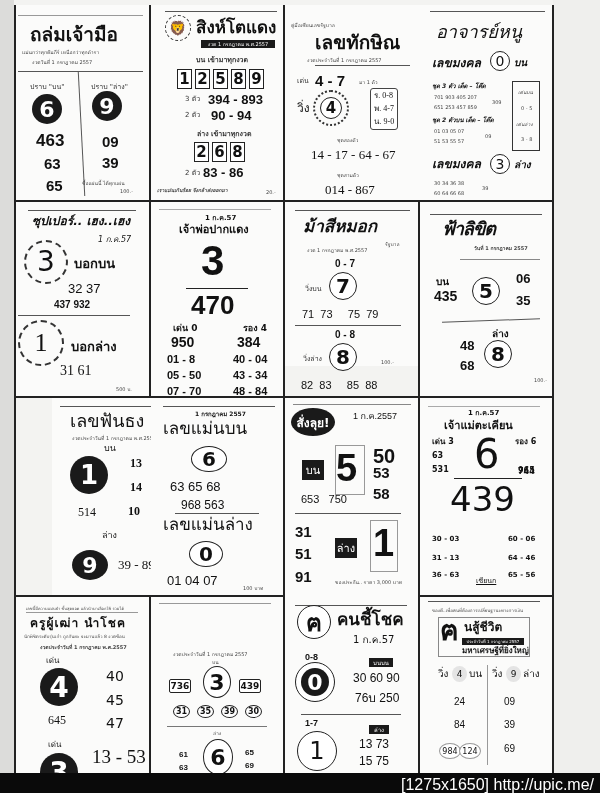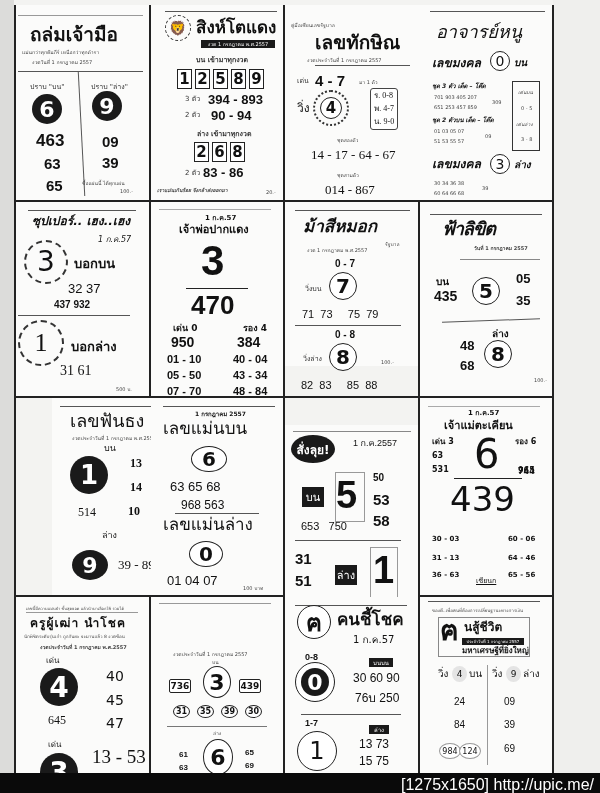--- a/index.html
+++ b/index.html
@@ -163,21 +163,21 @@
     <div class="hline" style="left:8px;top:7px;width:112px;background:#aaa"></div>
     <div class="t b" style="left:54px;top:13px;font-size:7px">1 ก.ค.57</div>
     <div class="t b" style="left:28px;top:22px;font-size:11px">เจ้าพ่อปากแดง</div>
     <div class="t b lib" style="left:50px;top:38px;font-size:42px">3</div>
     <div class="hline" style="left:35px;top:86px;width:62px;background:#222"></div>
     <div class="t b lib" style="left:40px;top:90px;font-size:26px">470</div>
     <div class="t b" style="left:22px;top:122px;font-size:9px">เด่น 0</div>
     <div class="t b" style="left:92px;top:122px;font-size:9px">รอง 4</div>
     <div class="t b lib" style="left:20px;top:133px;font-size:14px">950</div>
     <div class="t b lib" style="left:86px;top:133px;font-size:14px">384</div>
-    <div class="t b lib" style="left:16px;top:152px;font-size:11px">01 - 10</div>
+    <div class="t b lib" style="left:16px;top:152px;font-size:11px">01 - 8</div>
     <div class="t b lib" style="left:16px;top:168px;font-size:11px">05 - 50</div>
     <div class="t b lib" style="left:16px;top:184px;font-size:11px">07 - 70</div>
     <div class="t b lib" style="left:82px;top:152px;font-size:11px">40 - 04</div>
     <div class="t b lib" style="left:82px;top:168px;font-size:11px">43 - 34</div>
     <div class="t b lib" style="left:82px;top:184px;font-size:11px">48 - 84</div>
   </div>
 
   <div style="position:absolute;left:285px;top:202px;width:133px;height:164px;background:#fbfbfa;">
     <div class="hline" style="left:10px;top:8px;width:115px"></div>
     <div class="t" style="left:18px;top:16px;font-size:17px;font-style:italic;font-weight:bold">ม้าสีหมอก</div>
@@ -196,21 +196,21 @@
   </div>
 
   <div style="position:absolute;left:420px;top:202px;width:132px;height:194px;background:#fbfbfa;">
     <div class="hline" style="left:10px;top:12px;width:112px"></div>
     <div class="t b" style="left:22px;top:18px;font-size:18px;font-style:italic;letter-spacing:-1px">ฟ้าลิขิต</div>
     <div class="t tiny" style="left:54px;top:44px;font-weight:bold">วันที่ 1 กรกฎาคม 2557</div>
     <div class="hline" style="left:40px;top:57px;width:80px;background:#888"></div>
     <div class="t b" style="left:16px;top:75px;font-size:10px">บน</div>
     <div class="t b lib" style="left:14px;top:87px;font-size:14px">435</div>
     <div class="circ circ-outline" style="left:52px;top:75px;width:28px;height:28px;font-size:20px">5</div>
-    <div class="t b lib" style="left:96px;top:70px;font-size:13px">05</div>
+    <div class="t b lib" style="left:96px;top:70px;font-size:13px">06</div>
     <div class="t b lib" style="left:96px;top:92px;font-size:13px">35</div>
     <div class="hline" style="left:22px;top:118px;width:98px;transform:rotate(-2deg)"></div>
     <div class="t b" style="left:72px;top:127px;font-size:10px">ล่าง</div>
     <div class="t b lib" style="left:40px;top:137px;font-size:13px">48</div>
     <div class="t b lib" style="left:40px;top:157px;font-size:13px">68</div>
     <div class="circ circ-outline" style="left:64px;top:138px;width:28px;height:28px;font-size:20px">8</div>
     <div class="t tiny" style="left:114px;top:176px">100.-</div>
   </div>
 
   <div style="position:absolute;left:16px;top:398px;width:133px;height:197px;background:#fbfbfa;margin-left:36px;">
@@ -235,28 +235,28 @@
     <div class="circ circ-outline" style="left:40px;top:48px;width:36px;height:26px;font-size:20px;font-weight:bold">6</div>
     <div class="t lib" style="left:19px;top:82px;font-size:13px">63  65  68</div>
     <div class="t lib" style="left:30px;top:101px;font-size:12px">968  563</div>
     <div class="hline" style="left:24px;top:115px;width:84px"></div>
     <div class="t" style="left:12px;top:118px;font-size:17px">เลขแม่นล่าง</div>
     <div class="circ circ-outline" style="left:38px;top:143px;width:34px;height:26px;font-size:20px;font-weight:bold">0</div>
     <div class="t lib" style="left:16px;top:176px;font-size:13px">01  04  07</div>
     <div class="t tiny" style="left:92px;top:188px">100 บาท</div>
   </div>
 
-  <div style="position:absolute;left:285px;top:398px;width:133px;height:242px;background:#fbfbfa;margin-top:27px;">
+  <div style="position:absolute;left:285px;top:398px;width:133px;height:242px;background:#fbfbfa;">
     <div class="hline" style="left:8px;top:6px;width:118px;background:#888"></div>
     <div class="blk" style="left:6px;top:10px;width:44px;height:28px;border-radius:50%;font-size:12px;font-weight:bold">สั่งลุย!</div>
     <div class="t lib" style="left:68px;top:14px;font-size:9px">1 ก.ค.2557</div>
     <div class="blk" style="left:17px;top:62px;width:22px;height:20px;font-size:11px">บน</div>
     <div style="position:absolute;left:50px;top:47px;width:30px;height:50px;border:1px solid #999"></div>
     <div class="t b lib" style="left:51px;top:51px;font-size:38px">5</div>
-    <div class="t b lib" style="left:88px;top:48px;font-size:10px">50</div>
+    <div class="t b lib" style="left:88px;top:48px;font-size:20px">50</div>
     <div class="t b lib" style="left:88px;top:67px;font-size:15px">53</div>
     <div class="t b lib" style="left:88px;top:88px;font-size:15px">58</div>
     <div class="t lib" style="left:16px;top:96px;font-size:11px;white-space:pre">653   750</div>
     <div class="hline" style="left:10px;top:115px;width:106px"></div>
     <div class="t b lib" style="left:10px;top:126px;font-size:15px">31</div>
     <div class="t b lib" style="left:10px;top:148px;font-size:15px">51</div>
     <div class="t b lib" style="left:10px;top:171px;font-size:15px">91</div>
     <div class="blk" style="left:50px;top:140px;width:22px;height:20px;font-size:11px">ล่าง</div>
     <div style="position:absolute;left:85px;top:122px;width:28px;height:52px;border:1px solid #999"></div>
     <div class="t b lib" style="left:88px;top:126px;font-size:38px">1</div>

